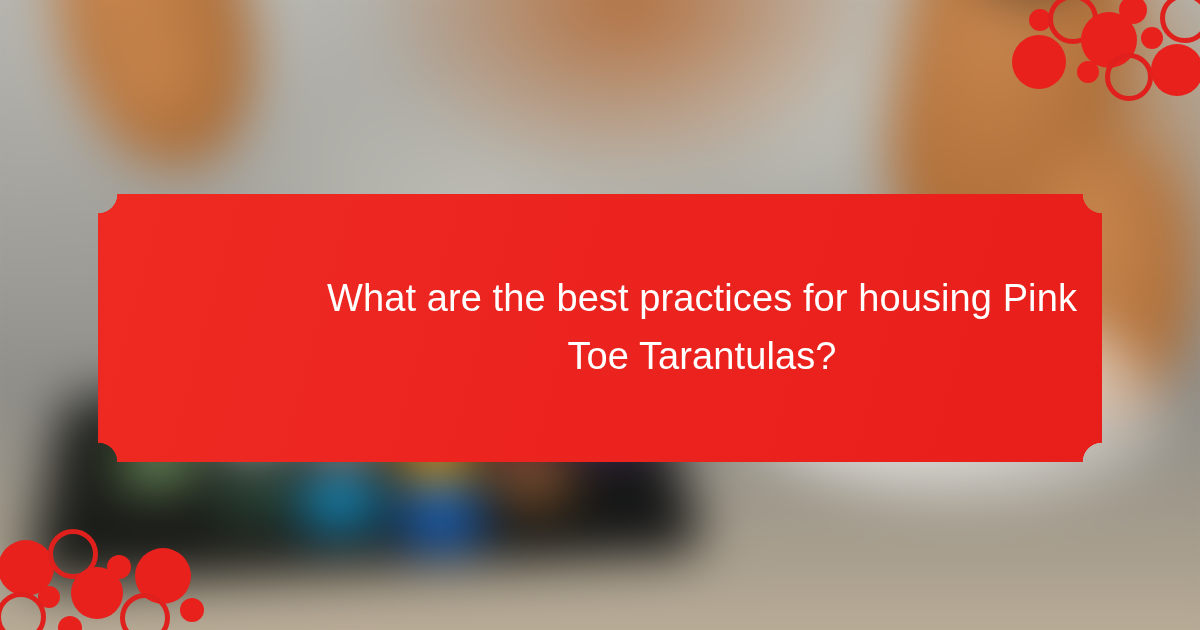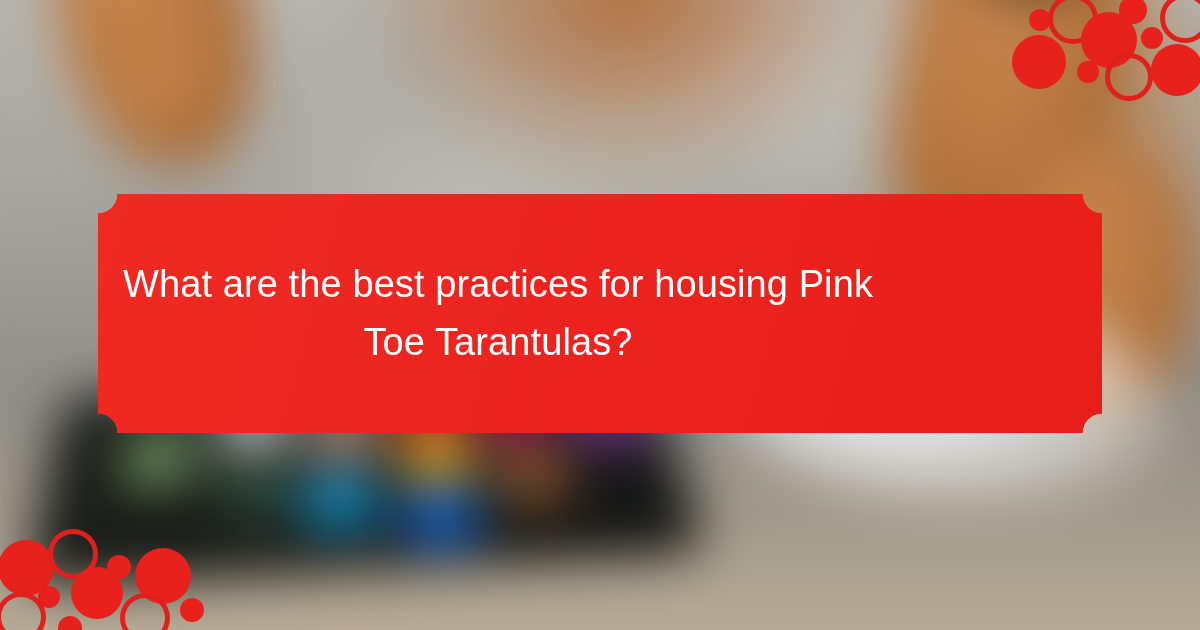--- a/index.html
+++ b/index.html
@@ -114,37 +114,37 @@
   .dots-tr { right: 0; top: 0;     width: 200px; height: 110px; }
   .dots-bl { left: 0;  bottom: 0;  width: 240px; height: 120px; }
   .dots svg { display: block; }
 
   
   #banner {
     position: absolute;
     left: 98px;
     top: 194px;
     width: 1004px;
-    height: 239px;
+    height: 268px;
     background: linear-gradient(105deg, #ee2a22 0%, #ec2420 42%, #e81e1a 100%);
     -webkit-mask-image:
       radial-gradient(circle 19px at 0 0,       transparent 0 19px, #000 19.6px),
       radial-gradient(circle 19px at 100% 0,    transparent 0 19px, #000 19.6px),
       radial-gradient(circle 19px at 0 100%,    transparent 0 19px, #000 19.6px),
       radial-gradient(circle 19px at 100% 100%, transparent 0 19px, #000 19.6px);
     -webkit-mask-composite: source-in;
     mask-image:
       radial-gradient(circle 19px at 0 0,       transparent 0 19px, #000 19.6px),
       radial-gradient(circle 19px at 100% 0,    transparent 0 19px, #000 19.6px),
       radial-gradient(circle 19px at 0 100%,    transparent 0 19px, #000 19.6px),
       radial-gradient(circle 19px at 100% 100%, transparent 0 19px, #000 19.6px);
     mask-composite: intersect;
     display: flex;
     align-items: center;
-    justify-content: flex-start;
+    justify-content: flex-end;
   }
 
   #headline {
     margin: 0;
     width: 800px;
     text-align: center;
     color: #ffffff;
     font-family: "Liberation Sans", sans-serif;
     font-size: 38px;
     font-weight: 400;

